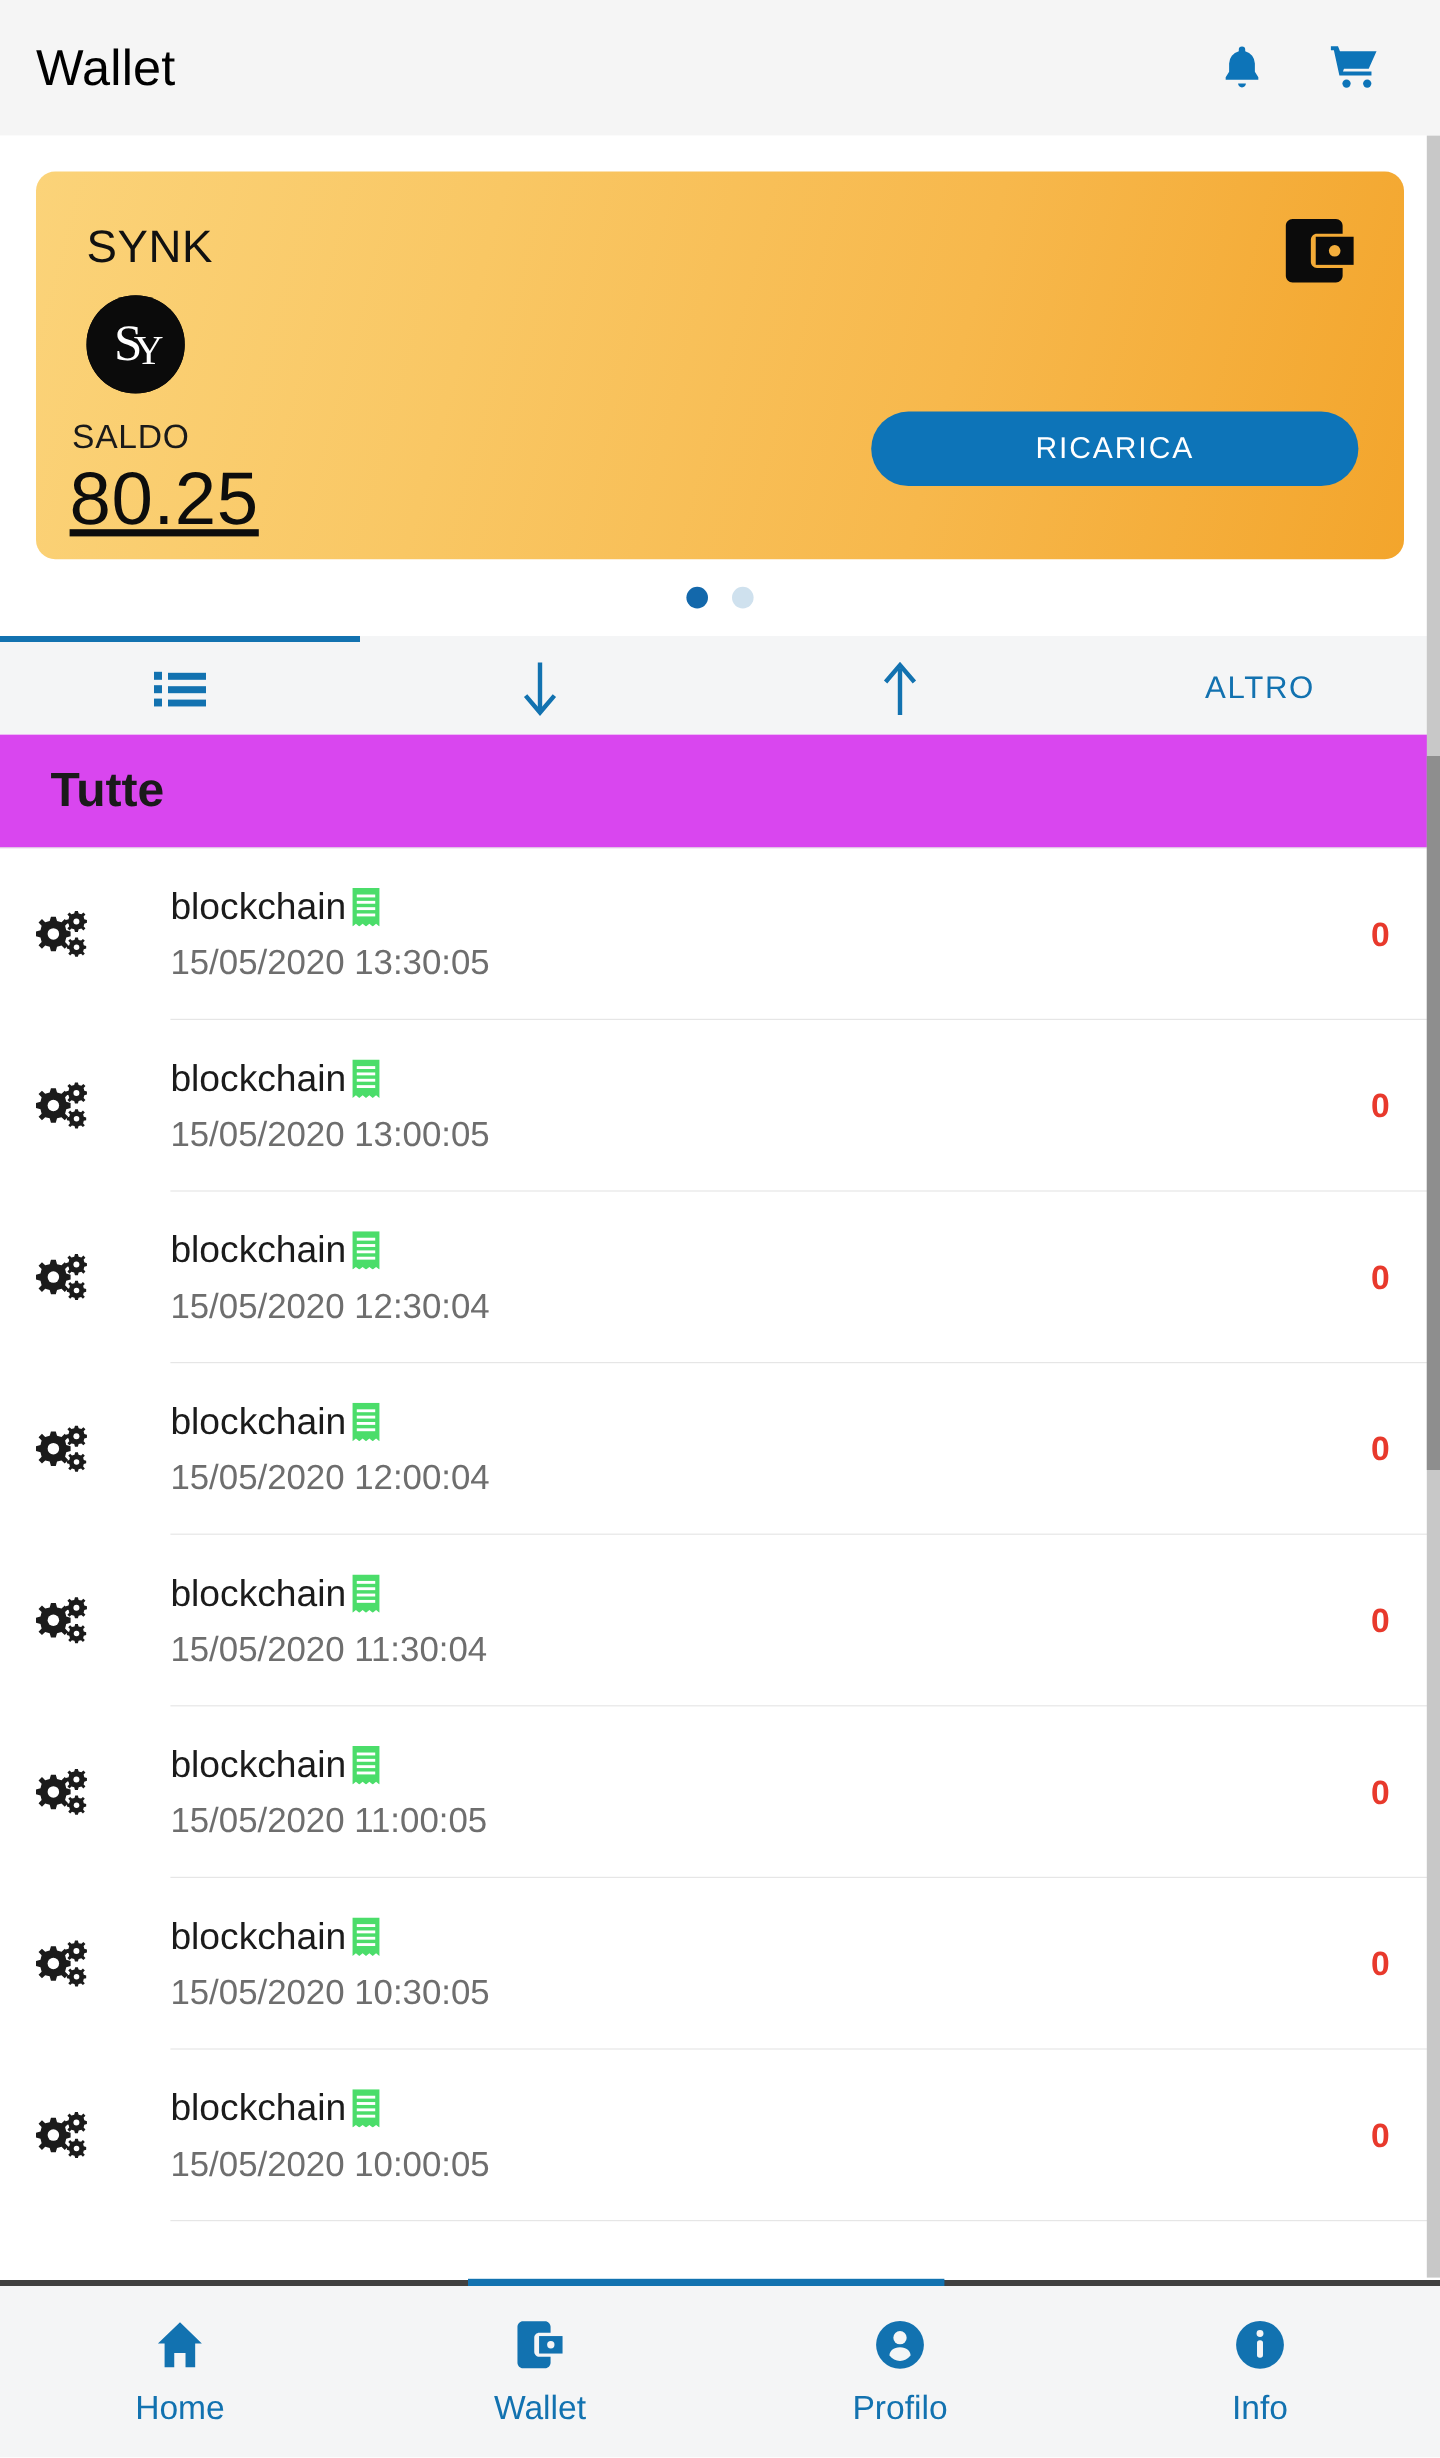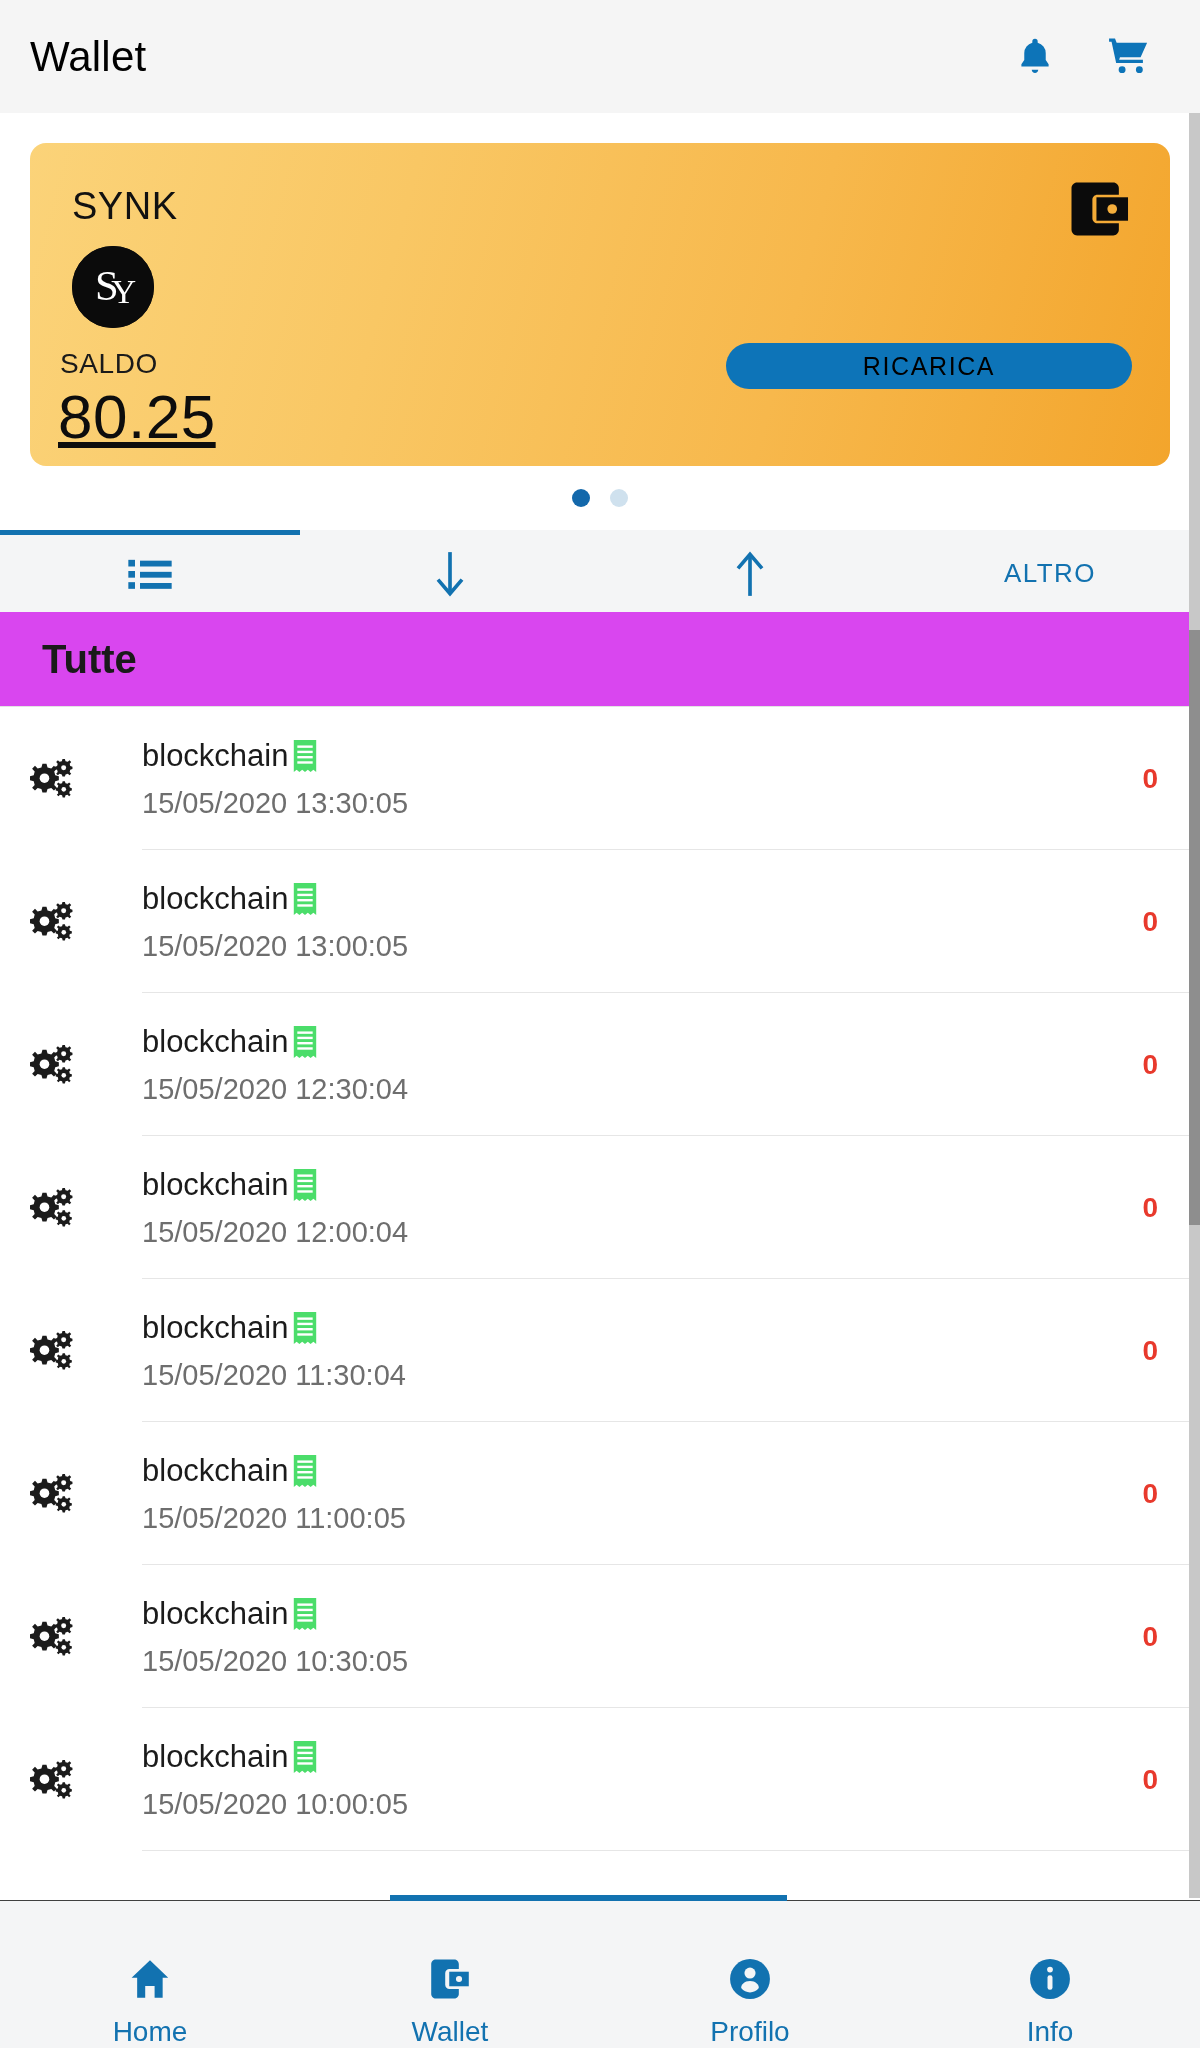--- a/index.html
+++ b/index.html
@@ -63,25 +63,25 @@
     position:absolute;
     left:28px; top:238px;
     font-size:62px;
     color:#0d0d0d;
     letter-spacing:0.5px;
     text-decoration:underline;
   }
   .ricarica-btn {
     position:absolute;
     right:38px; top:200px;
-    width:406px; height:46px;
+    width:406px; height:62px;
     border-radius:32px;
     background:#0d74b8;
     border:none;
-    color:#000000;
+    color:#ffffff;
     font-size:25px;
     letter-spacing:1.6px;
     font-family:"Liberation Sans", sans-serif;
     cursor:pointer;
   }
 
   
   .dots {
     display:flex; justify-content:center; align-items:center;
     gap:20px;
@@ -152,22 +152,21 @@
   .tx-amount { font-size:28px; font-weight:bold; color:#e8392c; padding-right:14px; }
 
   
   .bottomnav {
     position:absolute;
     left:0; bottom:0;
     width:1200px;
     height:148px;
     background:#f4f5f6;
     display:flex;
-    border-top:1px solid #404040;
-    align-items:flex-end;
+    border-top:5px solid #404040;
   }
   .bottomnav::before {
     content:"";
     position:absolute;
     left:390px; top:-6px;
     width:397px; height:6px;
     background:#1272b0;
   }
   .navitem {
     flex:1;

